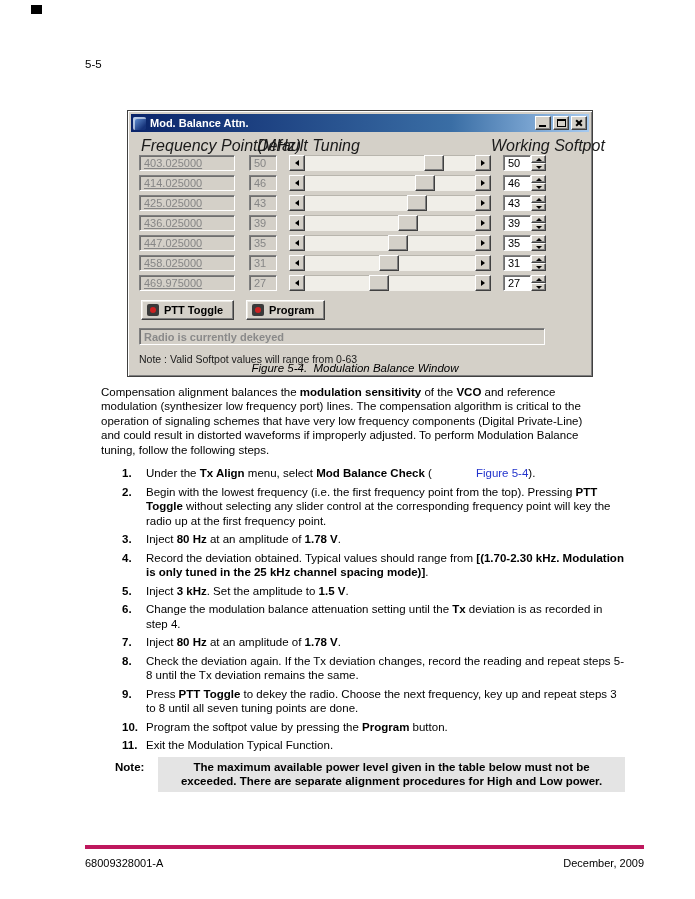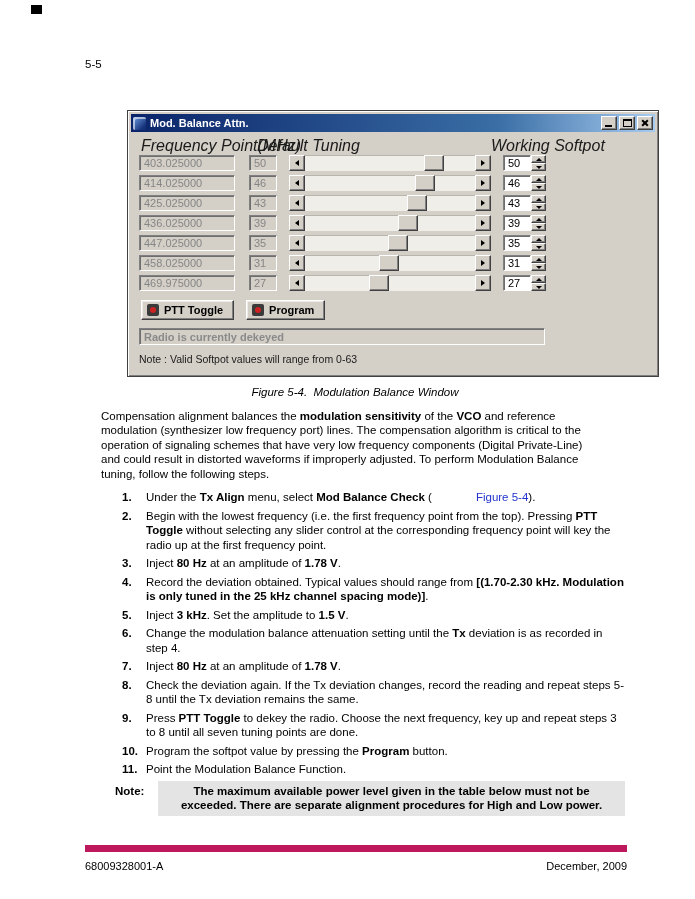--- a/index.html
+++ b/index.html
@@ -7,21 +7,21 @@
   body { font-family: "Liberation Sans", sans-serif; }
   .page { position: relative; width: 695px; height: 899px; background: #fff; overflow: hidden; }
   .b { font-weight: bold; }
   .link { color: #2233cc; margin-left: 44px; }
 
   .corner-mark { position: absolute; left: 31px; top: 5px; width: 11px; height: 9px; background: #000; }
 
   .page-header { position: absolute; left: 85px; right: 68px; top: 58px; display: flex; justify-content: space-between; font-size: 11.5px; }
 
   
-  .window { position: absolute; left: 127px; top: 110px; width: 532px; background: #d4d0c8;
+  .window { position: absolute; left: 127px; top: 110px; width: 466px; background: #d4d0c8;
             border: 1px solid #404040; box-shadow: inset 1px 1px 0 #ffffff, inset -1px -1px 0 #808080;
             padding: 3px; font-size: 11px; }
   .titlebar { height: 18px; background: linear-gradient(90deg, #0a246a 0%, #3a6ea5 70%, #a6caf0 100%);
               display: flex; align-items: center; padding: 0 2px; }
   .win-icon { width: 13px; height: 13px; flex: none; margin-right: 4px; border-radius: 2px;
               background: linear-gradient(135deg, #6f9fe0 0%, #16337a 80%);
               box-shadow: inset 2px 2px 0 rgba(255,255,255,.55); }
   .title-text { color: #fff; font-weight: bold; flex: 1; white-space: nowrap; overflow: hidden; }
   .win-btns { display: flex; align-items: center; }
   .wbtn { position: relative; width: 16px; height: 14px; margin-left: 2px; background: #d4d0c8;
@@ -38,21 +38,21 @@
   .col-headers { position: relative; height: 14px; font-size: 16px; color: #1a1a1a; margin-bottom: 2px; font-style: italic; }
   .ch { position: absolute; top: 0; white-space: nowrap; }
   .ch-freq { left: 2px; }
   .ch-def  { left: 118px; }
   .ch-work { left: 352px; }
 
   .dlg-row { display: flex; align-items: center; height: 20px; }
   .tb { height: 16px; background: #d4d0c8; border: 1px solid; border-color: #808080 #ffffff #ffffff #808080;
         box-shadow: inset 1px 1px 0 #6e6e6e; display: inline-flex; align-items: center;
         padding: 0 4px; font-size: 11px; color: #868686; }
-  .tb.freq { width: 96px; margin-right: 14px; }
+  .tb.freq { width: 96px; margin-right: 14px; text-decoration: underline; }
   .tb.def  { width: 28px; margin-right: 12px; }
   .tb.work { width: 28px; background: #fff; color: #000; }
 
   .slider { display: inline-flex; width: 202px; height: 16px; margin-right: 12px; }
   .sb-btn { width: 16px; height: 16px; flex: none; background: #d4d0c8; border: 1px solid;
             border-color: #ffffff #404040 #404040 #ffffff; box-shadow: inset -1px -1px 0 #808080;
             display: flex; align-items: center; justify-content: center; }
   .tri-left  { width: 0; height: 0; border-top: 3px solid transparent; border-bottom: 3px solid transparent; border-right: 4px solid #000; }
   .tri-right { width: 0; height: 0; border-top: 3px solid transparent; border-bottom: 3px solid transparent; border-left: 4px solid #000; }
   .sb-track { flex: 1; position: relative; background: #f0eee8; box-shadow: inset 0 1px 0 #b8b5ad; }
@@ -74,34 +74,34 @@
   .btn-icon { width: 12px; height: 12px; background: #3a3a3a; border-radius: 2px; position: relative; flex: none; }
   .btn-icon::after { content: ""; position: absolute; left: 3px; top: 3px; width: 6px; height: 6px;
                      background: #cc2222; border-radius: 50%; }
 
   .status-box { margin-top: 8px; width: 406px; height: 17px; background: #d4d0c8; border: 1px solid;
                 border-color: #808080 #ffffff #ffffff #808080; box-shadow: inset 1px 1px 0 #6e6e6e;
                 display: flex; align-items: center; padding: 0 4px; font-weight: bold; color: #8a8a8a; }
   .dlg-note { margin-top: 8px; font-size: 10.5px; color: #1a1a1a; }
 
   
-  .doc { position: absolute; left: 85px; top: 385px; width: 540px; font-size: 11.5px; line-height: 14.5px; color: #000; }
+  .doc { position: absolute; left: 85px; top: 361px; width: 540px; font-size: 11.5px; line-height: 14.5px; color: #000; }
   .caption { text-align: center; font-style: italic; white-space: pre-wrap; margin-bottom: 9px; }
   .intro { margin-left: 16px; width: 500px; margin-bottom: 9px; }
   .steps { margin-left: 37px; }
   .step { display: flex; margin-bottom: 4px; }
   .step .num { width: 24px; flex: none; font-weight: bold; }
   .step .txt { flex: 1; max-width: 479px; }
   .section-heading { display: flex; margin-top: 16px; margin-bottom: 12px; font-size: 14px; font-weight: bold; }
   .sec-num { width: 40px; flex: none; }
   .note-block { display: flex; margin-left: 30px; }
   .note-label { width: 43px; flex: none; font-weight: bold; padding-top: 3px; }
   .note-box { width: 468px; background: #e4e4e4; padding: 3px 7px; font-weight: bold; text-align: center; }
 
-  .page-footer { position: absolute; left: 85px; right: 68px; top: 845px; border-top: 7px solid #be185d;
+  .page-footer { position: absolute; left: 85px; right: 51px; top: 845px; border-top: 4px solid #be185d;
                  padding-top: 8px; display: flex; justify-content: space-between; font-size: 11px; }
 </style>
 </head>
 <body>
 
 <div class="page">
 
   <div class="corner-mark"></div>
 
   <div class="page-header">
@@ -379,21 +379,21 @@
       <div class="step">
           <span class="num">9.</span>
           <span class="txt"><span>Press </span><span class="b">PTT Toggle</span><span> to dekey the radio. Choose the next frequency, key up and repeat steps 3 to 8 until all seven tuning points are done.</span></span>
         </div>
       <div class="step">
           <span class="num">10.</span>
           <span class="txt"><span>Program the softpot value by pressing the </span><span class="b">Program</span><span> button.</span></span>
         </div>
       <div class="step">
           <span class="num">11.</span>
-          <span class="txt"><span>Point the Modulation Balance Function.</span></span>
+          <span class="txt"><span>Exit the Modulation Typical Function.</span></span>
         </div>
     </div>
 
 
     <div class="note-block">
       <span class="note-label">Note:</span>
       <div class="note-box">The maximum available power level given in the table below must not be exceeded. There are separate alignment procedures for High and Low power.</div>
     </div>
   </div>
 

